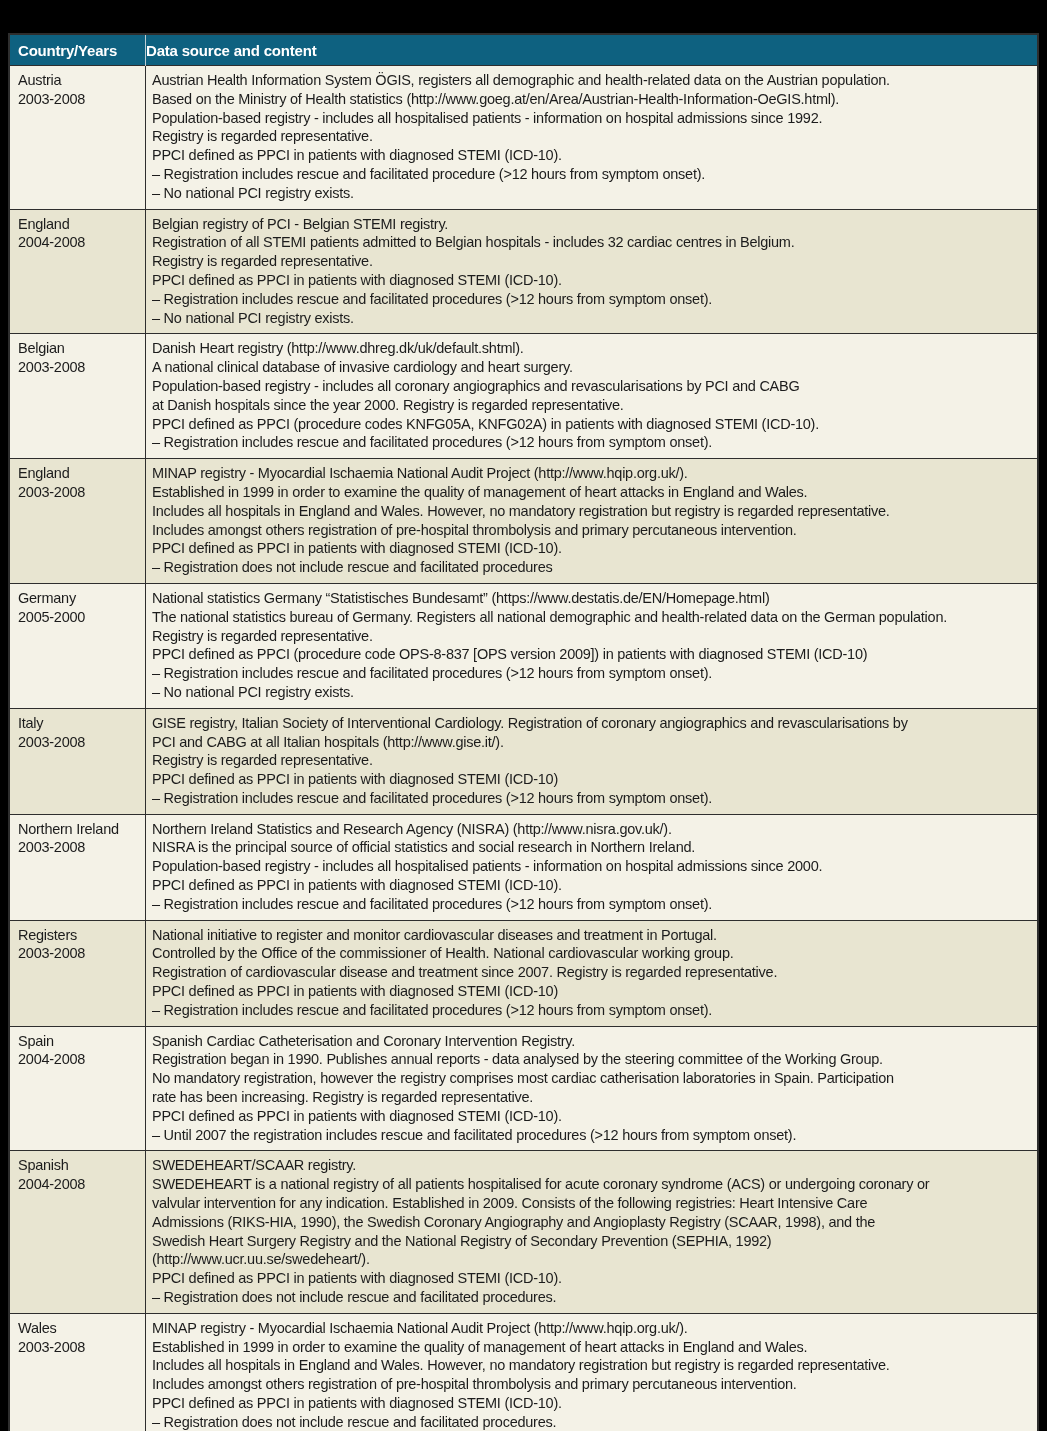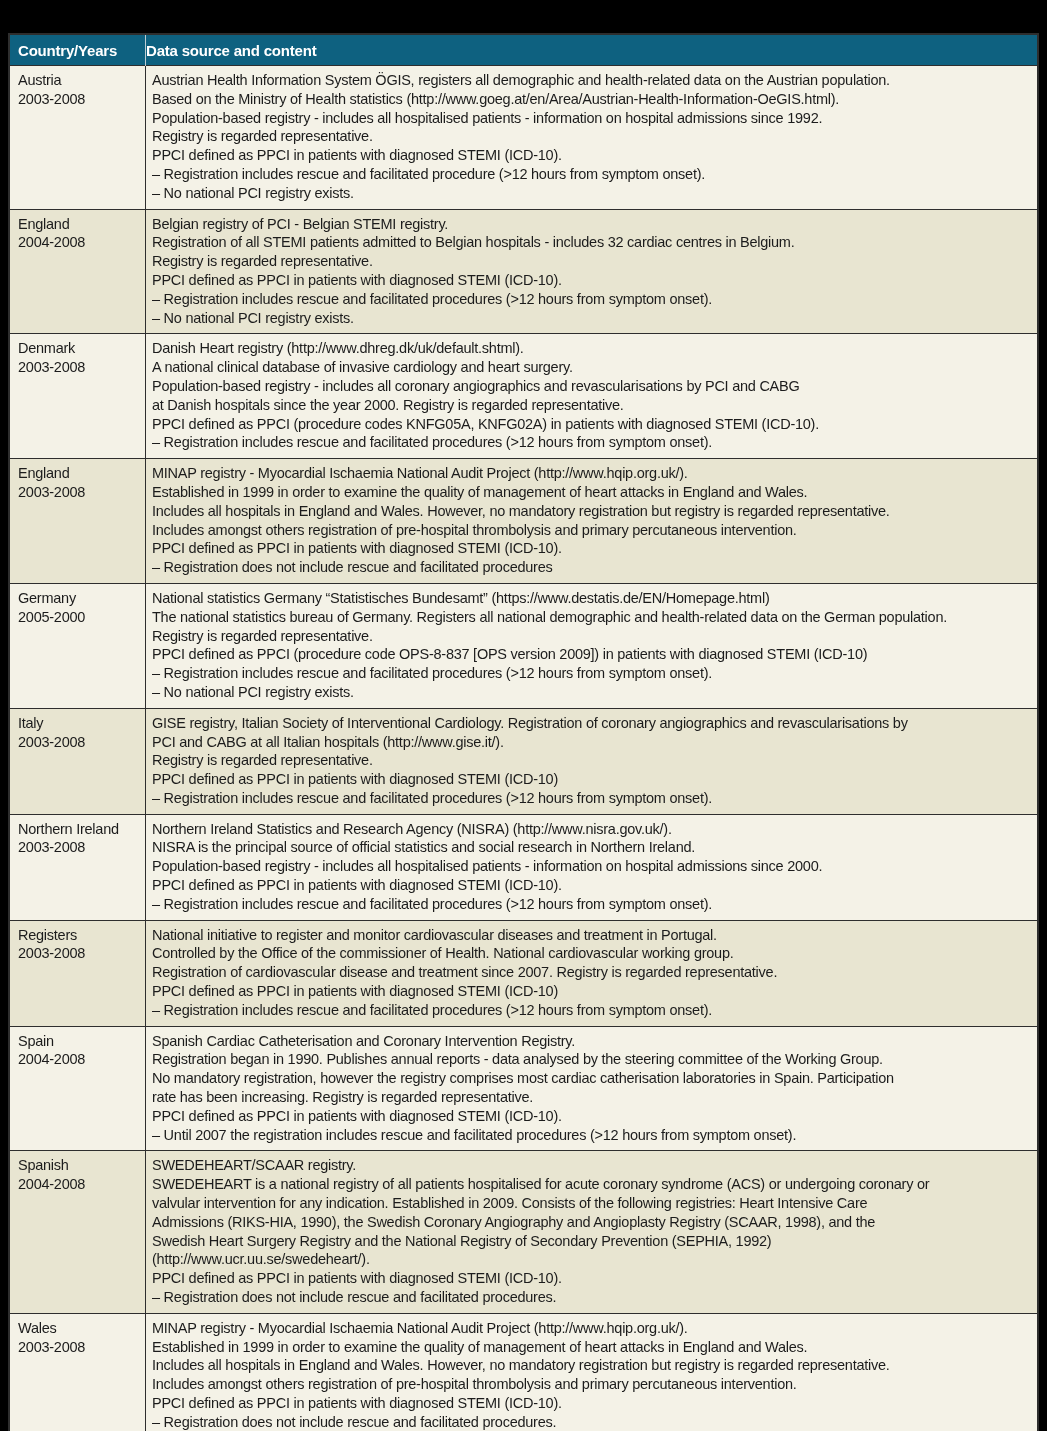--- a/index.html
+++ b/index.html
@@ -98,21 +98,21 @@
         </td>
         <td class="content-cell">Belgian registry of PCI - Belgian STEMI registry.
 Registration of all STEMI patients admitted to Belgian hospitals - includes 32 cardiac centres in Belgium.
 Registry is regarded representative.
 PPCI defined as PPCI in patients with diagnosed STEMI (ICD-10).
 – Registration includes rescue and facilitated procedures (&gt;12 hours from symptom onset).
 – No national PCI registry exists.</td>
       </tr>
       <tr>
         <td class="country-cell">
-          <div>Denmark</div>
+          <div>Belgian</div>
           <div>2003-2008</div>
         </td>
         <td class="content-cell">Danish Heart registry (http://www.dhreg.dk/uk/default.shtml).
 A national clinical database of invasive cardiology and heart surgery.
 Population-based registry - includes all coronary angiographics and revascularisations by PCI and CABG
 at Danish hospitals since the year 2000. Registry is regarded representative.
 PPCI defined as PPCI (procedure codes KNFG05A, KNFG02A) in patients with diagnosed STEMI (ICD-10).
 – Registration includes rescue and facilitated procedures (&gt;12 hours from symptom onset).</td>
       </tr>
       <tr>

